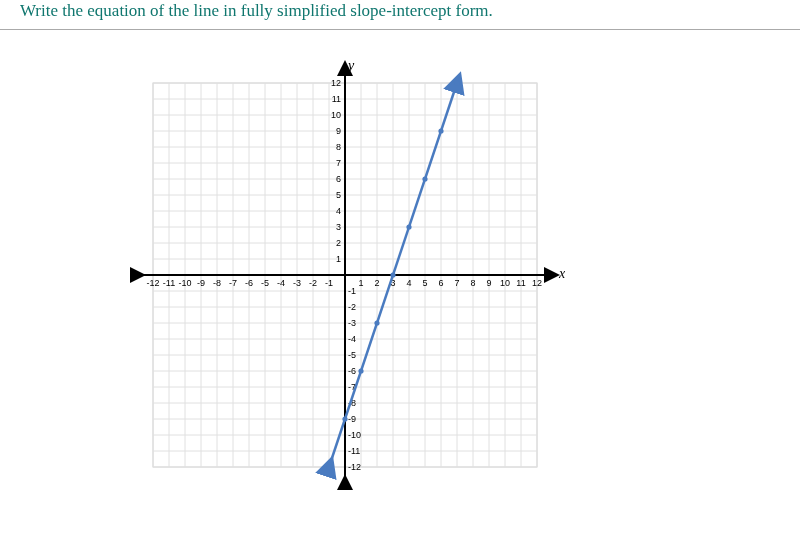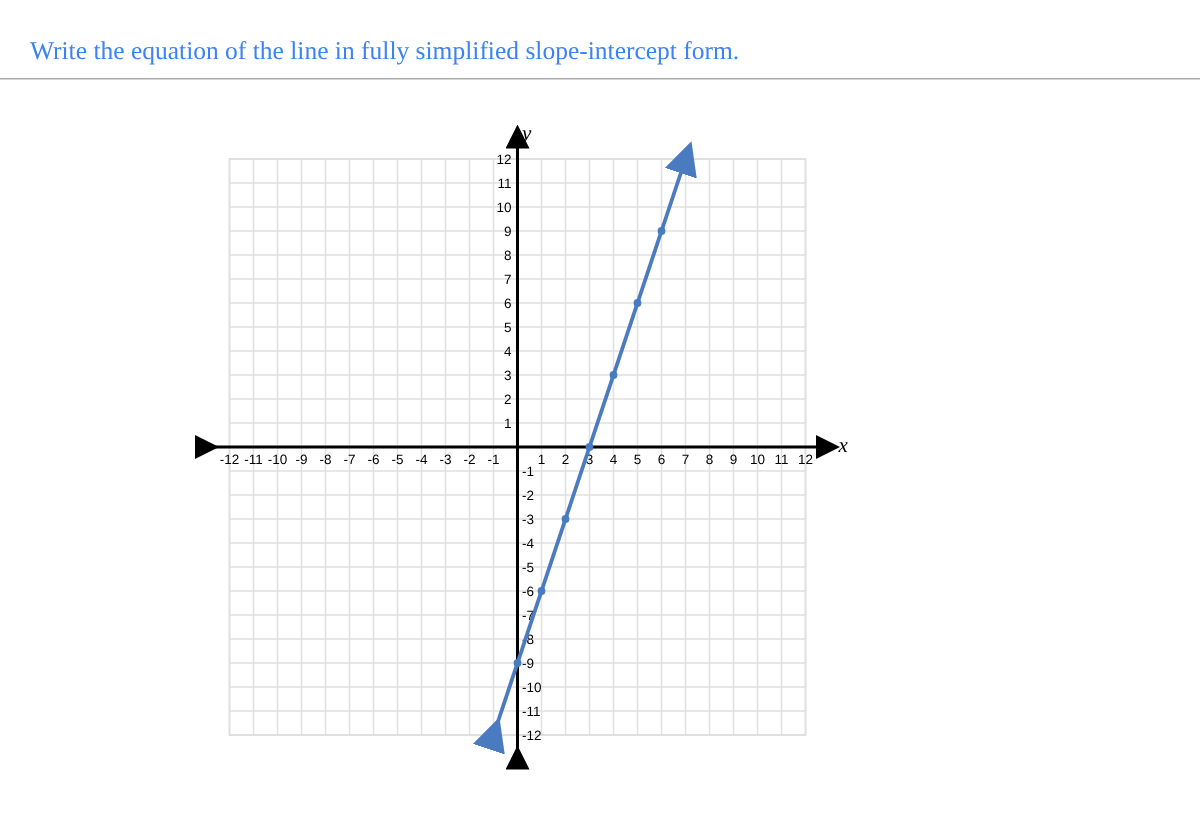--- a/index.html
+++ b/index.html
@@ -4,23 +4,23 @@
   <style>
     * { margin: 0; padding: 0; box-sizing: border-box; }
     body {
       font-family: Georgia, 'Times New Roman', serif;
       background: #fff;
       width: 800px;
       height: 548px;
       position: relative;
     }
     .prompt {
-      padding: 24px 20px 8px 20px;
+      padding: 1px 20px 8px 20px;
       font-size: 17px;
-      color: #3b82f6;
+      color: #0f766e;
       border-bottom: 1px solid #aaa;
     }
     .chart-area {
       position: relative;
       width: 800px;
       height: 500px;
     }
     svg.graph {
       position: absolute;
       left: 130px;

